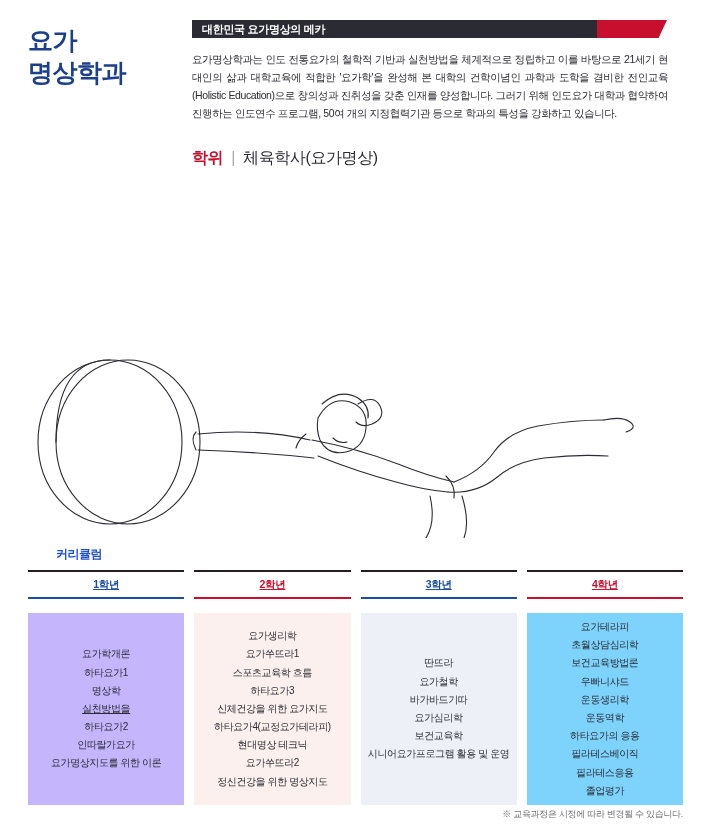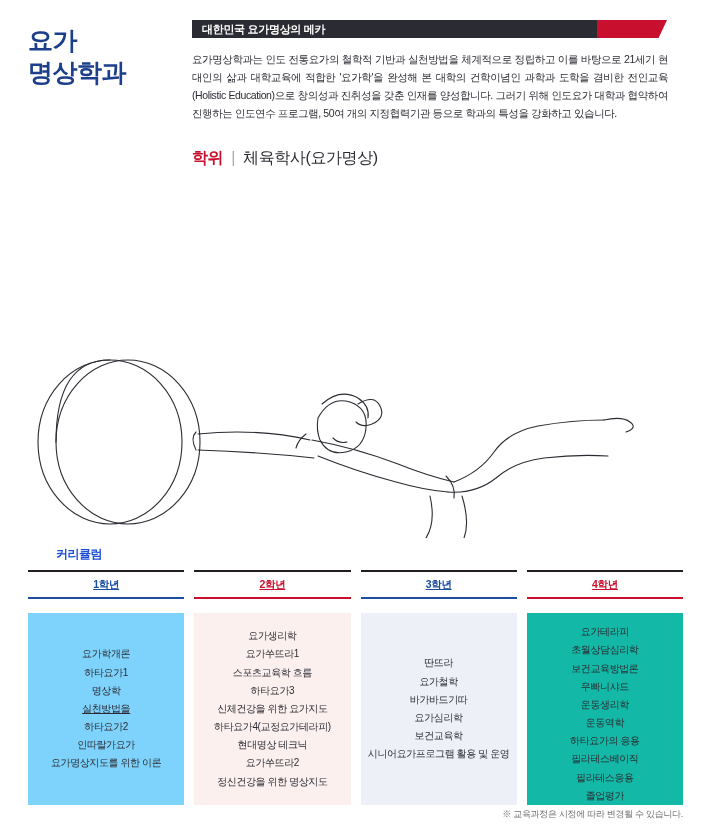--- a/index.html
+++ b/index.html
@@ -169,33 +169,33 @@
     letter-spacing: -0.4px;
     color: #2b2b33;
   }
   .col .courses .course.underline {
     text-decoration: underline;
   }
 
   
   .col.y1 .year-label { color: #1b4ea0; }
   .col.y1 .rule-bot  { background: #1b4ea0; }
-  .col.y1 .box       { background: #7dd3fc; }
+  .col.y1 .box       { background: #c4b5fd; }
 
   .col.y2 .year-label { color: #c8102e; }
   .col.y2 .rule-bot  { background: #c8102e; }
   .col.y2 .box       { background: #fbf0ee; }
 
   .col.y3 .year-label { color: #1b4ea0; }
   .col.y3 .rule-bot  { background: #1b4ea0; }
   .col.y3 .box       { background: #eef0f8; }
 
   .col.y4 .year-label { color: #c8102e; }
   .col.y4 .rule-bot  { background: #c8102e; }
-  .col.y4 .box       { background: #14b8a6; align-items: flex-end; }
+  .col.y4 .box       { background: #7dd3fc; }
 
   .footnote {
     position: absolute;
     right: 28px;
     top: 808px;
     font-size: 9px;
     color: #6d6e71;
     letter-spacing: -0.3px;
   }
 </style>

